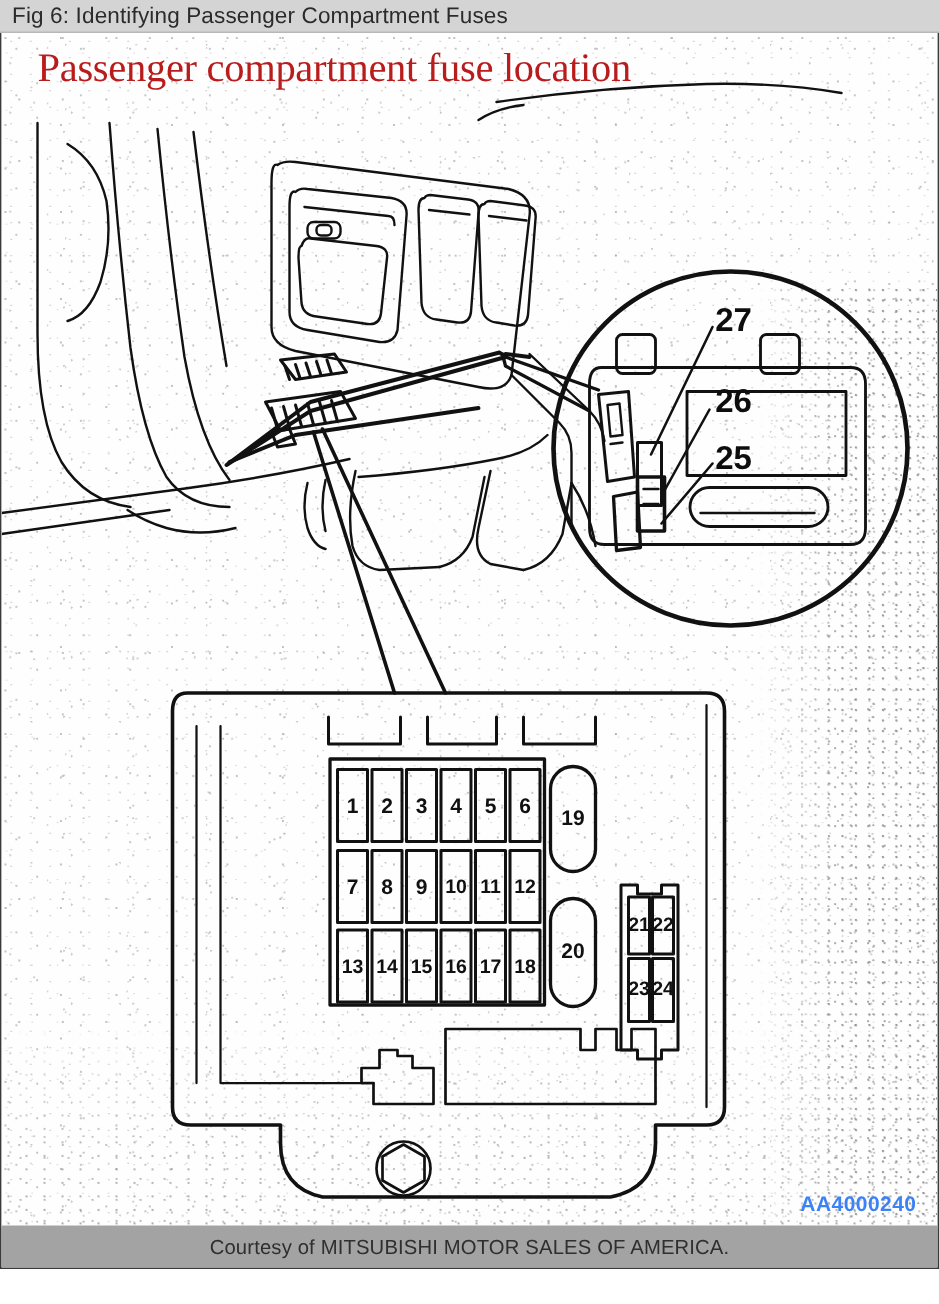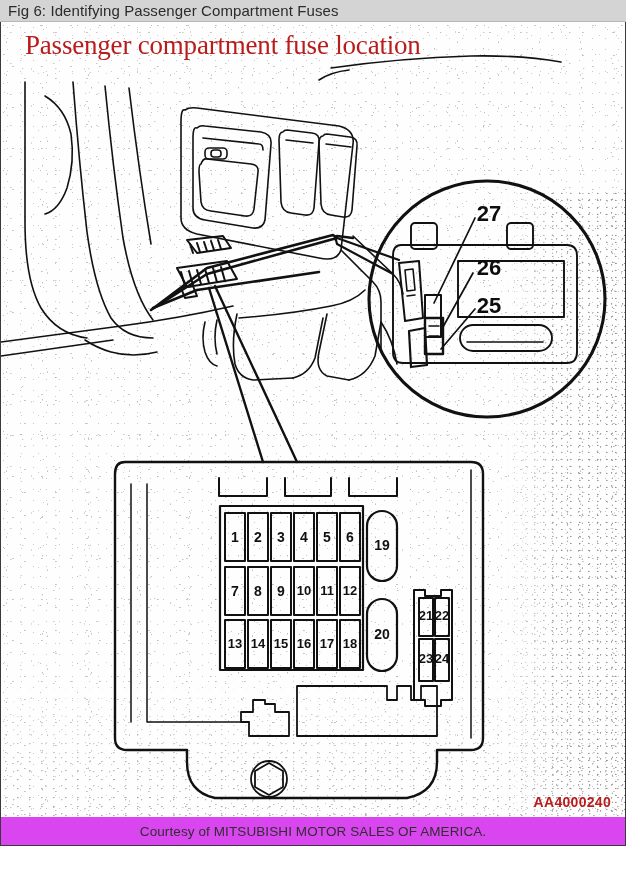--- a/index.html
+++ b/index.html
@@ -98,29 +98,29 @@
     position:absolute;left:24px;top:8px;
     font-family:"Liberation Serif", serif;
     font-size:27px;line-height:30px;color:#b91c1c;
     white-space:nowrap;
     letter-spacing:-0.2px;
   }
 
   .fig-code{
     position:absolute;right:14px;bottom:8px;
     font-family:"Liberation Sans", sans-serif;
-    font-weight:bold;font-size:14px;color:#b91c1c;
+    font-weight:bold;font-size:14px;color:#3b82f6;
     letter-spacing:0.3px;
     text-align:right;
   }
 
   
   .caption-area{
     position:absolute;left:0;bottom:0;width:624px;height:28px;
-    background:#d946ef;
+    background:#a3a3a3;
     display:flex;align-items:center;justify-content:center;
   }
   .caption-text{
     font-family:"Liberation Sans", sans-serif;
     font-size:13.5px;color:#2f2f2f;letter-spacing:0.1px;
   }
 
   
   .fuse-num{
     font-family:"Liberation Sans", sans-serif;

